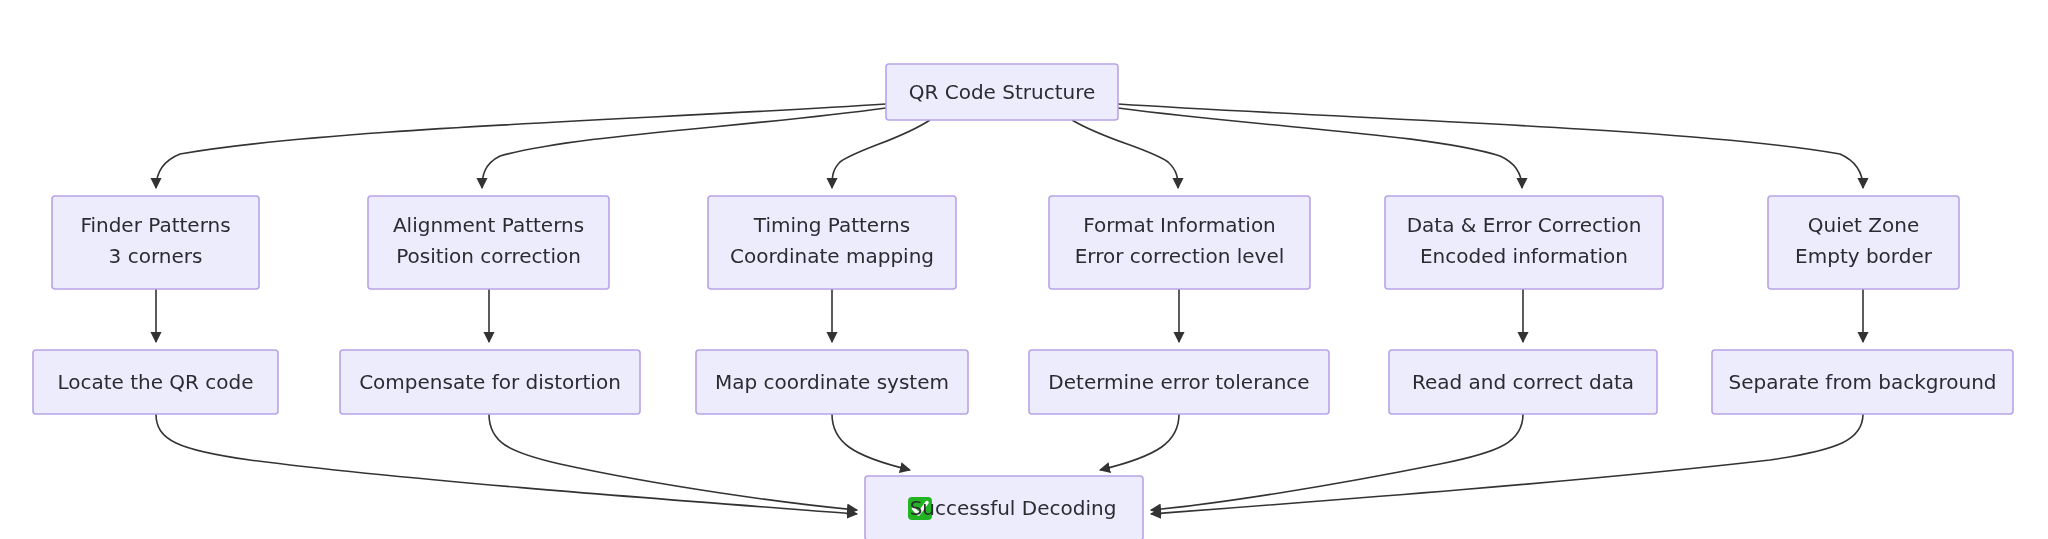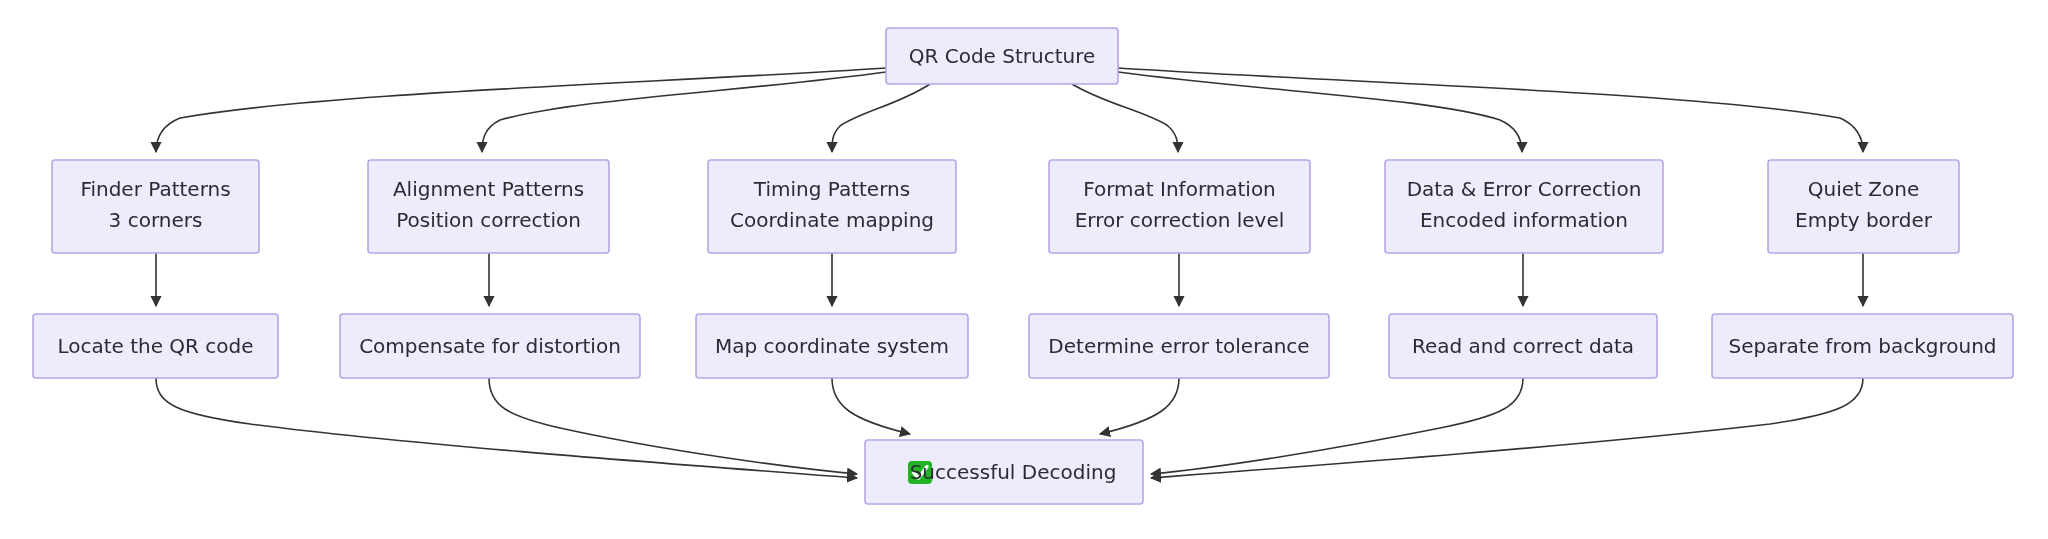--- a/index.html
+++ b/index.html
@@ -10,20 +10,21 @@
   body {
     width: 2048px;
     height: 539px;
     font-family: "DejaVu Sans", sans-serif;
     overflow: hidden;
   }
   #diagram-root {
     position: relative;
     width: 2048px;
     height: 441px;
+    margin-top: 36px;
   }
   svg.flowchart {
     display: block;
     width: 2048px;
     height: 539px;
     background: #ffffff;
   }
   .edge-path {
     fill: none;
     stroke: #333333;

